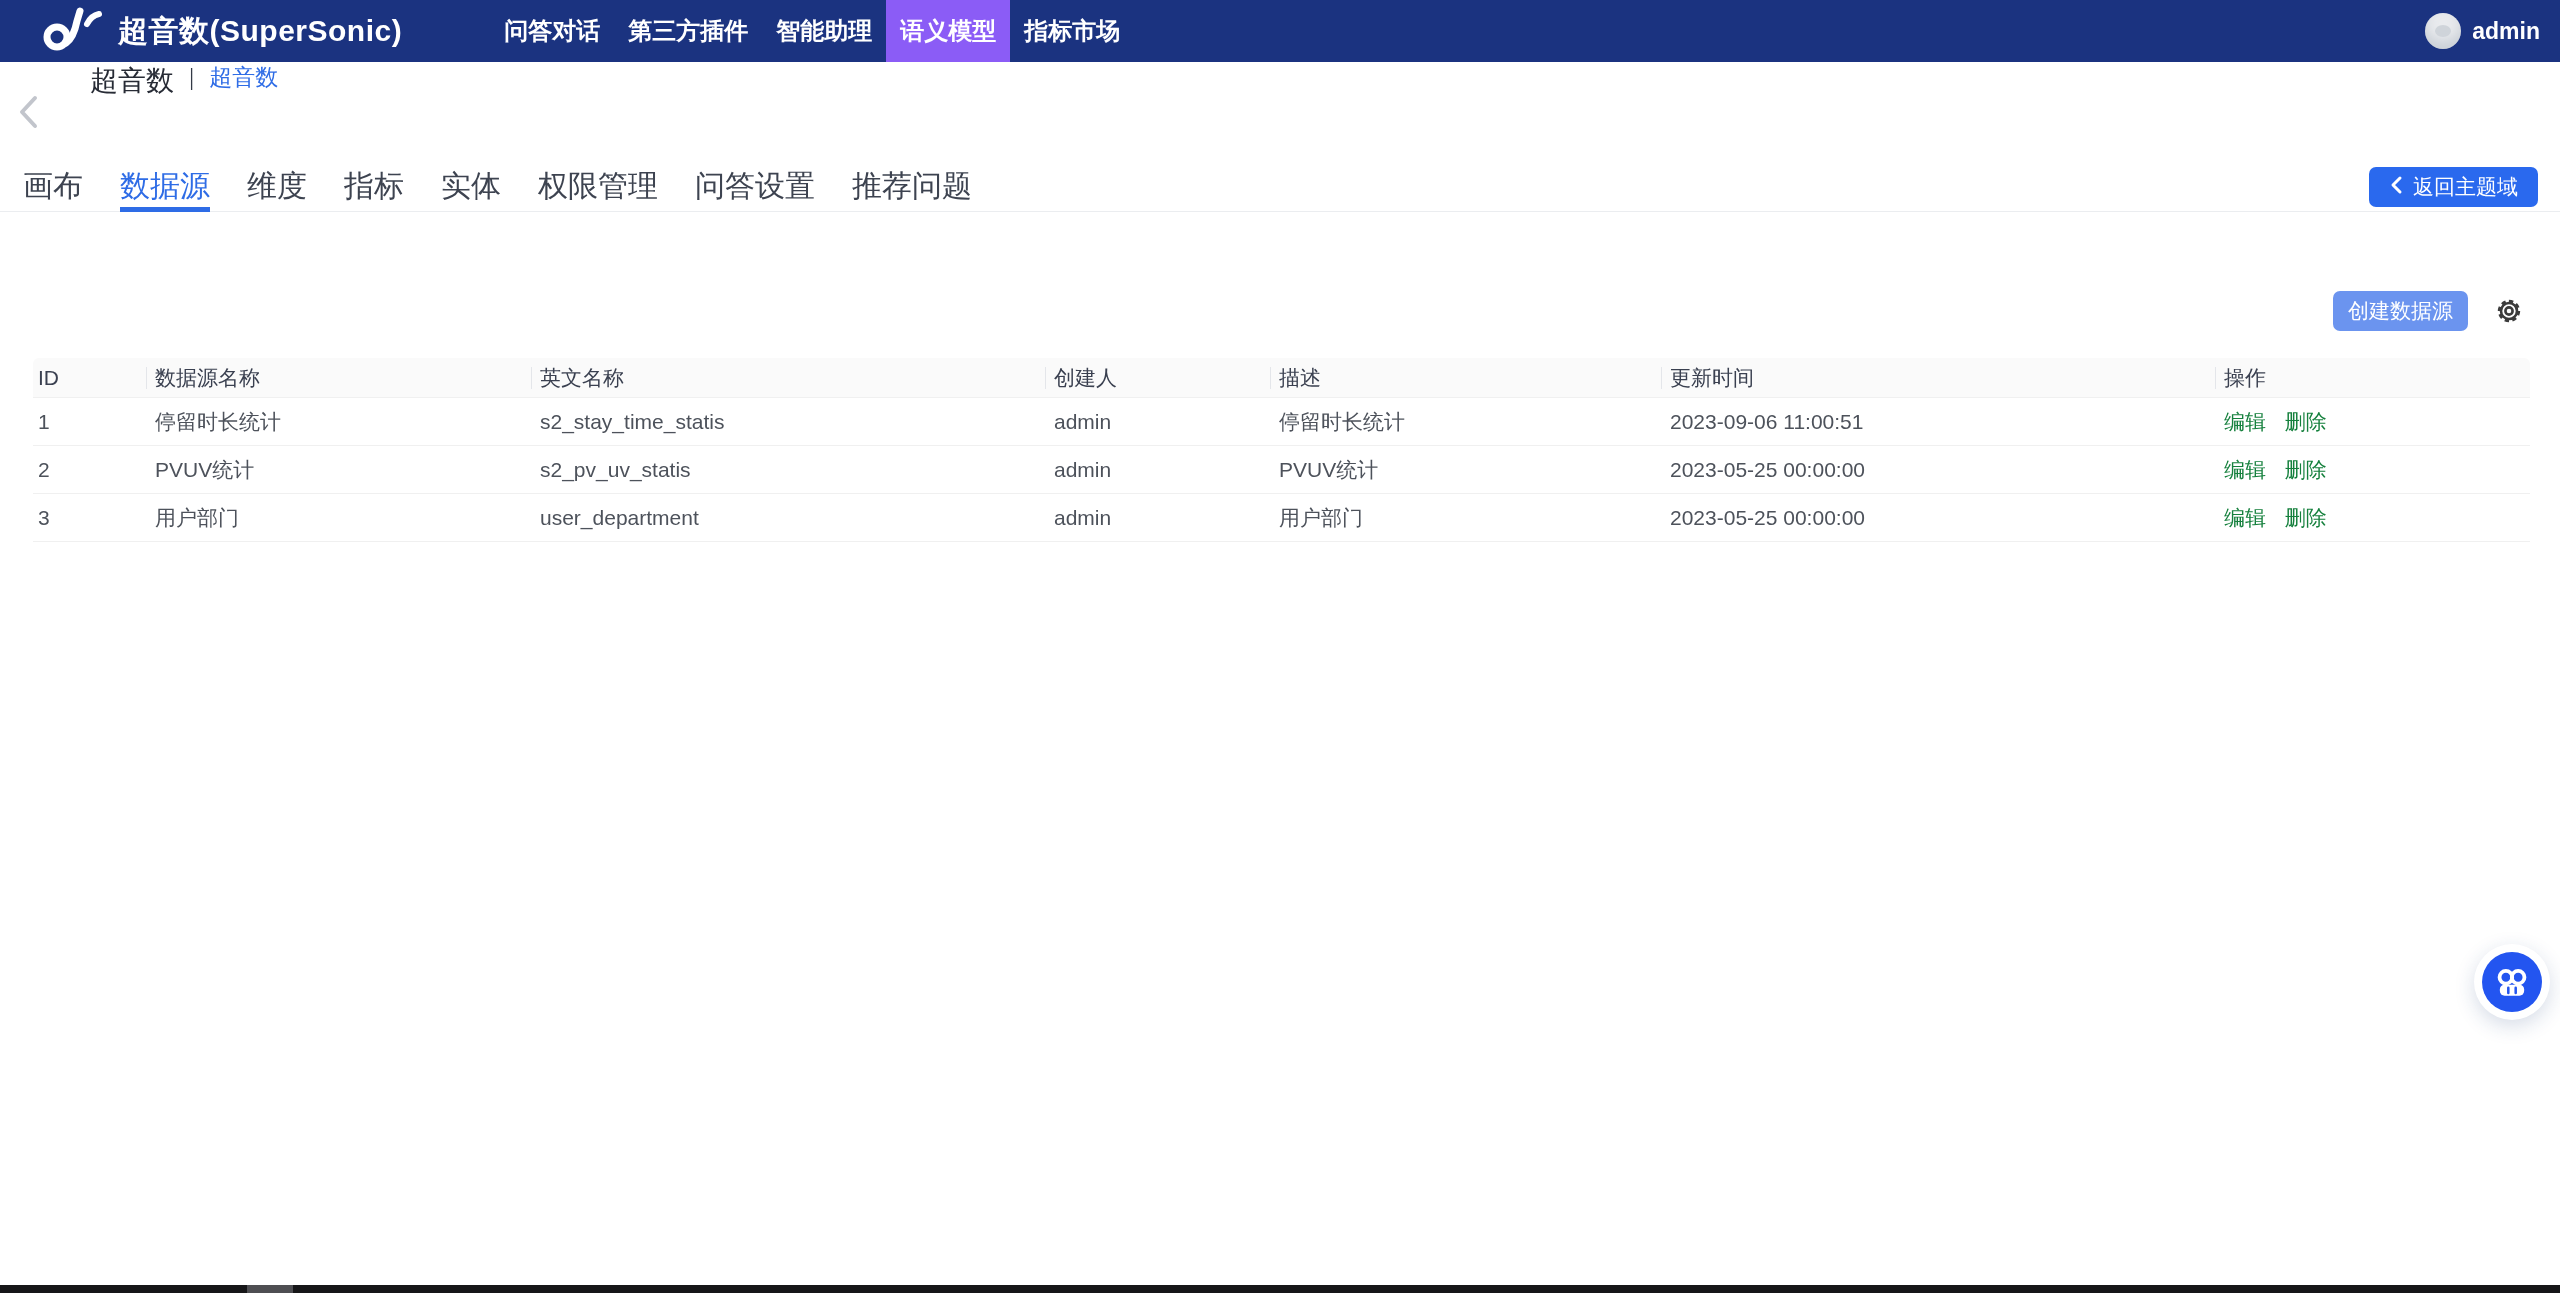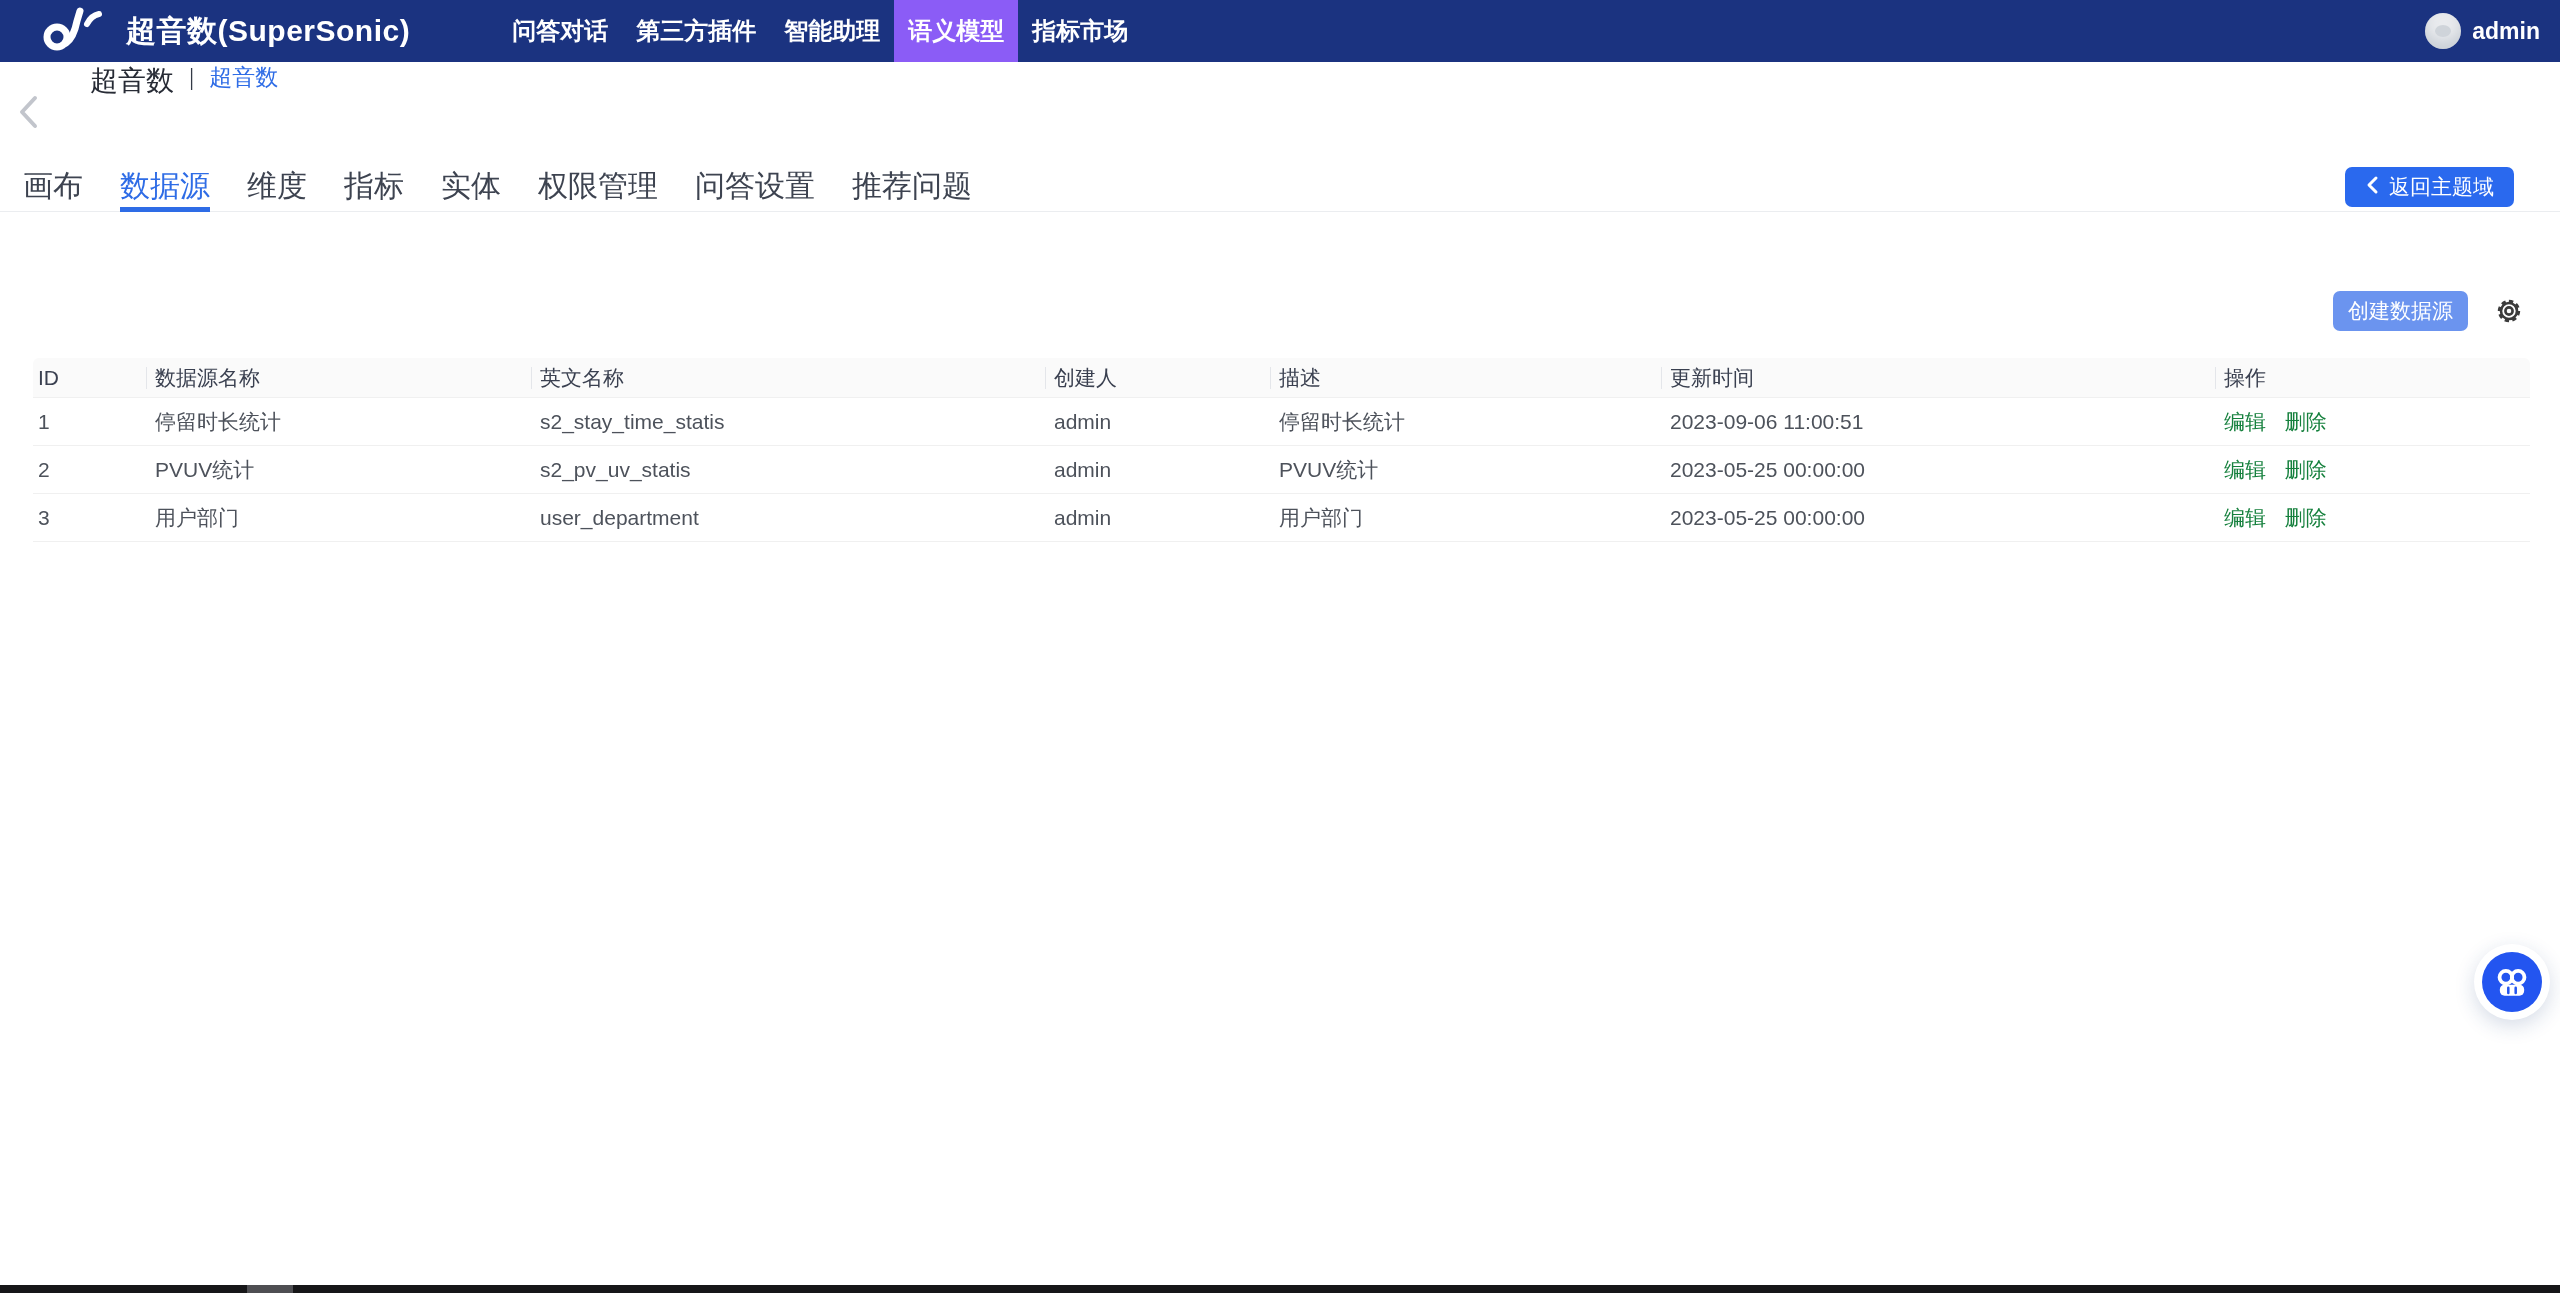--- a/index.html
+++ b/index.html
@@ -1,42 +1,42 @@
 <!DOCTYPE html>
 <html><head>
 <meta charset="utf-8">
 <style>
   * { margin:0; padding:0; box-sizing:border-box; }
   body { font-family:"Liberation Sans", sans-serif; }
   .page { position:relative; width:2560px; height:1293px; background:#fff; overflow:hidden; }
 
   
   .navbar { height:62px; background:#1b3380; display:flex; align-items:stretch; color:#fff; }
-  .brand { display:flex; align-items:center; margin-left:42px; gap:22px; cursor:pointer; }
+  .brand { display:flex; align-items:center; margin-left:42px; gap:14px; cursor:pointer; }
   .brand-title { font-size:30px; font-weight:700; letter-spacing:0.5px; }
   .nav-menu { display:flex; align-items:stretch; margin-left:88px; }
   .nav-item { display:flex; align-items:center; padding:0 14px; font-size:24px; font-weight:600; cursor:pointer; white-space:nowrap; }
   .nav-item.active { background:#8b5cf6; }
   .user { margin-left:auto; margin-right:20px; display:flex; align-items:center; gap:11px; font-size:23px; font-weight:600; }
   .avatar { width:36px; height:36px; border-radius:50%; background:#e9ebee; position:relative; box-shadow:inset 0 -8px 12px rgba(150,160,175,.35); }
   .avatar::after { content:""; position:absolute; left:10px; top:12px; width:16px; height:12px; border-radius:50%; background:#cfd4da; }
 
   
   .breadcrumb-row { height:100px; display:flex; padding-left:16px;font-family:Liberation Serif, serif; }
   .back-chev { display:flex; align-items:center; cursor:pointer; }
   .bc-title { font-size:28px; color:#272b35; font-weight:500; margin-left:50px; }
   .bc-sep { margin:0 15px; font-size:26px; color:#333a46; font-weight:400; }
   .bc-sub { font-size:23px; color:#2e6ce6; cursor:pointer; text-decoration:none; }
 
   
   .tabs-row { position:relative; height:50px; border-bottom:1px solid #ebedf0; display:flex; align-items:stretch; padding-left:23px; }
   .tab { display:flex; align-items:center; margin-right:37px; font-size:30px; color:#3d4350; position:relative; cursor:pointer; white-space:nowrap; }
   .tab.active { color:#2e6ce6; font-weight:500; }
   .tab.active::after { content:""; position:absolute; left:0; right:0; bottom:-1px; height:5px; background:#2e6ce6; }
-  .return-btn { position:absolute; right:46px; top:5px; height:40px; padding:0 20px; background:#2a69ee; color:#fff; font-size:21px; border:none; border-radius:7px; display:flex; align-items:center; gap:10px; cursor:pointer; font-family:inherit; }
+  .return-btn { position:absolute; right:22px; top:5px; height:40px; padding:0 20px; background:#2a69ee; color:#fff; font-size:21px; border:none; border-radius:7px; display:flex; align-items:center; gap:10px; cursor:pointer; font-family:inherit; }
 
   
   .actions-row { margin-top:79px; height:40px; display:flex; justify-content:flex-end; align-items:center; padding-right:36px; gap:26px; }
   .create-btn { height:40px; padding:0 15px; background:#6b94ef; color:#fff; font-size:21px; border:none; border-radius:7px; cursor:pointer; font-family:inherit; }
   .gear { display:flex; align-items:center; cursor:pointer; }
 
   
   .ds-table { margin:27px 30px 0 33px; width:2497px; border-collapse:separate; border-spacing:0; table-layout:fixed; }
   .ds-table th { background:#fafafa; font-weight:500; font-size:21px; color:#3a4050; text-align:left; padding:0 8px; height:40px; position:relative; border-bottom:1px solid #f0f0f0; }
   .ds-table th:first-child { padding-left:5px; border-top-left-radius:6px; }

